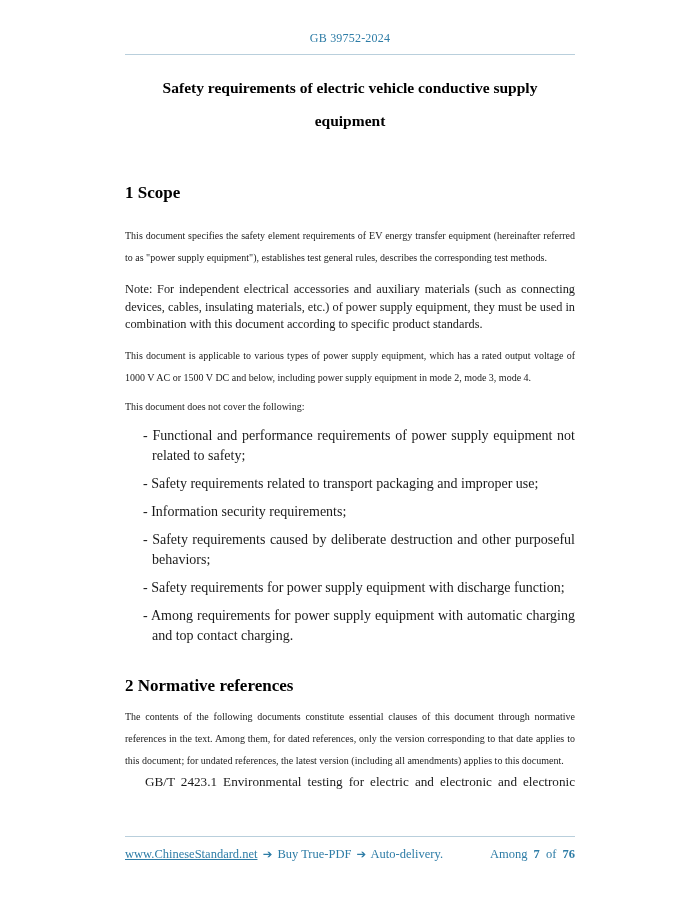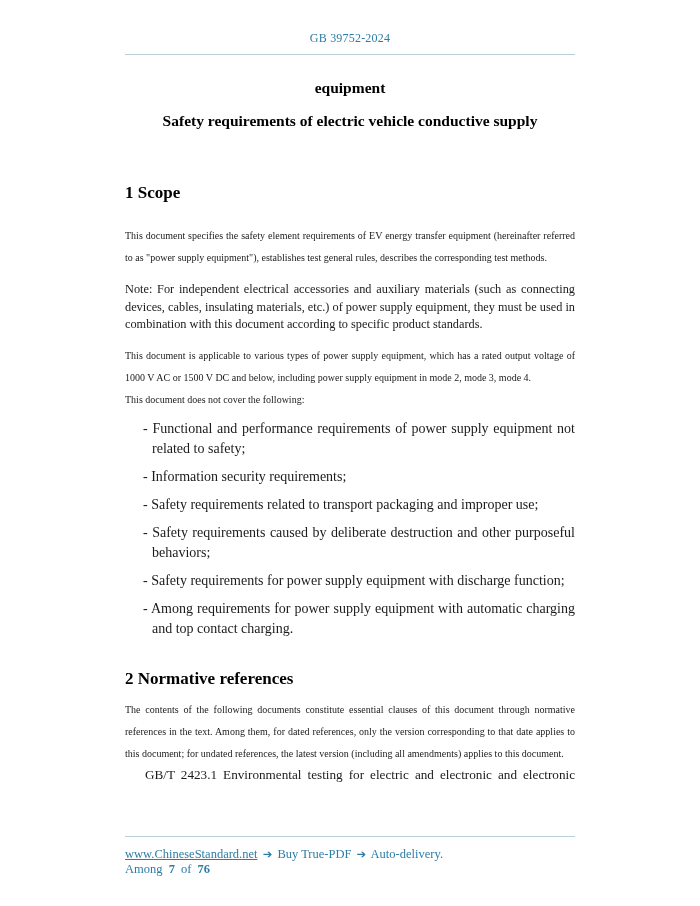--- a/index.html
+++ b/index.html
@@ -64,21 +64,21 @@
   #h2-normative { margin-top: 30px; }
   
   .body-p {
     font-size: 10px;
     line-height: 22px;
     text-align: justify;
     margin: 0;
   }
   #p1 { margin-top: 22px; }
   #p2 { margin-top: 11px; }
-  #p3 { }
+  #p3 { margin-top: 7px; }
   #norm-p1 { margin-top: 10px; }
   .note-p {
     font-size: 12.3px;
     line-height: 17.5px;
     text-align: justify;
     margin: 12px 0 0 0;
   }
   
   ul.exclusions {
     list-style: none;
@@ -111,21 +111,20 @@
     left: 125px;
     width: 450px;
     top: 836px;
     border-top: 1px solid var(--rule);
     padding-top: 10px;
     display: flex;
     justify-content: space-between;
     align-items: baseline;
     font-size: 12.5px;
     color: var(--accent);
-    flex-direction: column;
   }
   .footer-left { white-space: nowrap; }
   .site-link {
     color: var(--accent);
     text-decoration: underline;
     cursor: pointer;
   }
   .arrow {
     font-family: "DejaVu Sans", sans-serif;
     font-weight: bold;
@@ -138,38 +137,38 @@
 </head>
 <body>
 
 <div class="content">
 
   <div class="doc-number">GB 39752-2024</div>
 
   <hr class="header-rule">
 
   <div class="doc-title">
+    <span class="title-line">Safety requirements of electric vehicle conductive supply</span>
     <span class="title-line">equipment</span>
-    <span class="title-line">Safety requirements of electric vehicle conductive supply</span>
   </div>
 
   <h2 id="h2-scope">1 Scope</h2>
 
   <p id="p1" class="body-p">This document specifies the safety element requirements of EV energy transfer equipment (hereinafter referred to as "power supply equipment"), establishes test general rules, describes the corresponding test methods.</p>
 
   <p class="note-p">Note: For independent electrical accessories and auxiliary materials (such as connecting devices, cables, insulating materials, etc.) of power supply equipment, they must be used in combination with this document according to specific product standards.</p>
 
   <p id="p2" class="body-p">This document is applicable to various types of power supply equipment, which has a rated output voltage of 1000 V AC or 1500 V DC and below, including power supply equipment in mode 2, mode 3, mode 4.</p>
 
   <p id="p3" class="body-p">This document does not cover the following:</p>
 
   <ul class="exclusions">
     <li>Functional and performance requirements of power supply equipment not related to safety;</li>
+    <li>Safety requirements related to transport packaging and improper use;</li>
     <li>Information security requirements;</li>
-    <li>Safety requirements related to transport packaging and improper use;</li>
     <li>Safety requirements caused by deliberate destruction and other purposeful behaviors;</li>
     <li>Safety requirements for power supply equipment with discharge function;</li>
     <li>Among requirements for power supply equipment with automatic charging and top contact charging.</li>
   </ul>
 
   <h2 id="h2-normative">2 Normative references</h2>
 
   <p id="norm-p1" class="body-p">The contents of the following documents constitute essential clauses of this document through normative references in the text. Among them, for dated references, only the version corresponding to that date applies to this document; for undated references, the latest version (including all amendments) applies to this document.</p>
 
   <p class="ref-entry">GB/T 2423.1 Environmental testing for electric and electronic and electronic</p>

